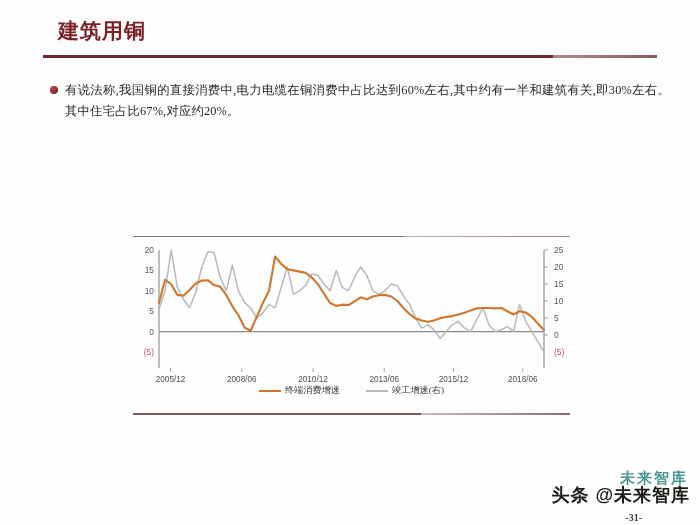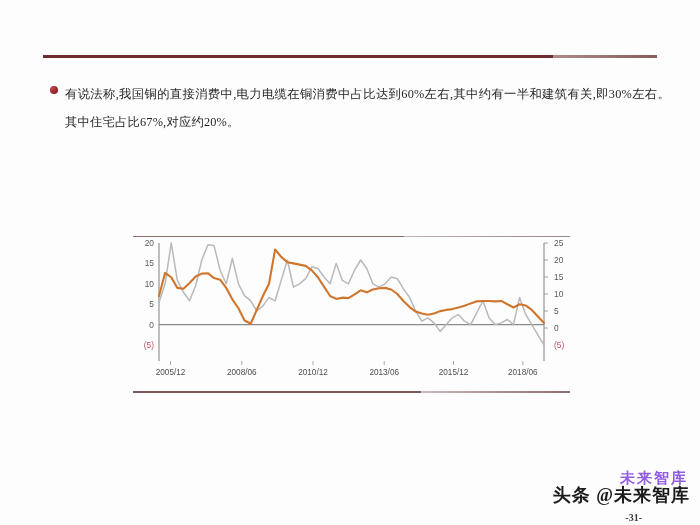--- a/index.html
+++ b/index.html
@@ -26,38 +26,38 @@
 
   
   .bullets{position:absolute;left:50px;top:80px;width:620px;}
   .bullet-row{display:flex;align-items:flex-start;margin-bottom:7px;}
   .bullet-dot{
     width:8px;height:8px;border-radius:50%;
     background:radial-gradient(circle at 33% 30%,#c0474a,#8e1f24 70%);
     margin:6px 7px 0 0;flex:none;
   }
   .bullet-text{
-    font-size:12.3px;line-height:28px;color:#231f20;
+    font-size:12.3px;line-height:21px;color:#231f20;
     font-family:"Liberation Serif","DejaVu Serif",serif;
     text-align:justify;letter-spacing:.2px;
   }
 
   
   .chart-block{position:absolute;left:133px;top:232px;width:437px;height:245px;}
   .chart-title{
     text-align:center;font-size:12.6px;color:#9b3a3d;font-weight:600;
     font-family:"Liberation Serif","DejaVu Serif",serif;
     letter-spacing:1px;padding-top:1px;
   }
   .chart-title-rule{
     margin:4px 0 0 0;height:1.4px;width:100%;
     background:linear-gradient(to right,#8c6b6c 0%,#8c6b6c 62%,#c4b1b1 62%,#9a8484 100%);
   }
 
-  .plot-wrap{position:relative;height:138px;margin-top:0;}
+  .plot-wrap{position:relative;height:138px;margin-top:7px;}
   .plot-svg{display:block;width:100%;height:100%;}
 
   .legend{
     margin-top:2px;display:flex;justify-content:center;gap:26px;
     font-size:9.2px;color:#3b3b3b;align-items:center;
     font-family:"Liberation Serif","DejaVu Serif",serif;
   }
   .legend-item{display:flex;align-items:center;gap:4px;}
   .legend-swatch{width:22px;height:2.4px;display:inline-block;}
 
@@ -69,44 +69,45 @@
     margin-top:5px;font-size:10.2px;color:#2e2a2a;letter-spacing:.4px;
     font-family:"Liberation Serif","DejaVu Serif",serif;
   }
 
   
   .watermark{
     position:absolute;right:8px;bottom:6px;width:150px;height:52px;
   }
   .wm-ghost{
     position:absolute;right:4px;top:2px;
-    font-size:15px;color:#6d28d9;font-weight:700;letter-spacing:2px;
+    font-size:15px;color:#0f766e;font-weight:700;letter-spacing:2px;
     font-family:"DejaVu Sans","Liberation Sans",sans-serif;
     opacity:.75;
   }
   .wm-main{
     position:absolute;right:2px;top:16px;
     font-size:18px;color:#1c1c1c;font-weight:700;letter-spacing:1px;
-    font-family:Liberation Serif, serif;
+    font-family:Liberation Sans, sans-serif;
   }
   .page-number{
     position:absolute;right:58px;bottom:2px;
     font-size:10px;color:#3a3a3a;font-weight:700;
     font-family:"Liberation Serif","DejaVu Serif",serif;
     margin-top:37px;
   }
   .axis-label{font-family:"Liberation Sans","DejaVu Sans",sans-serif;font-size:8.4px;fill:#595959;}
   .axis-label-neg{font-family:"Liberation Sans","DejaVu Sans",sans-serif;font-size:8.4px;fill:#b8565c;}
   .xtick-label{font-family:"Liberation Sans","DejaVu Sans",sans-serif;font-size:8.2px;fill:#4d4d4d;}
 </style>
 </head>
 <body>
 
 <div class="slide">
 
+  <div class="page-title">建筑用铜</div>
   <div class="title-rule"></div>
 
   <div class="bullets">
     <div class="bullet-row">
       <span class="bullet-dot"></span>
       <span class="bullet-text">有说法称,我国铜的直接消费中,电力电缆在铜消费中占比达到60%左右,其中约有一半和建筑有关,即30%左右。其中住宅占比67%,对应约20%。</span>
     </div>
   </div>
 
   <div class="chart-block">
@@ -148,20 +149,30 @@
             <line x1="320.525" y1="124" x2="320.525" y2="128" stroke="#a0a0a0" stroke-width="0.9"></line>
             <text x="320.525" y="138" text-anchor="middle" class="xtick-label">2015/12</text>
             <line x1="389.825" y1="124" x2="389.825" y2="128" stroke="#a0a0a0" stroke-width="0.9"></line>
             <text x="389.825" y="138" text-anchor="middle" class="xtick-label">2018/06</text>
             <polyline points="26.00,65.50 32.11,46.80 38.22,6.00 44.33,43.40 50.44,55.30 56.56,63.80 62.67,48.50 68.78,23.00 74.89,7.70 81.00,8.38 87.11,33.20 93.22,46.80 99.33,21.30 105.44,46.80 111.56,58.70 117.67,63.80 123.78,74.00 129.89,68.90 136.00,60.40 142.11,63.80 148.22,43.40 154.33,23.00 160.44,50.20 166.56,46.80 172.67,41.70 178.78,29.80 184.89,31.50 191.00,40.00 197.11,46.80 203.22,26.40 209.33,43.40 215.44,46.80 221.56,33.20 227.67,23.00 233.78,31.50 239.89,46.80 246.00,50.20 252.11,46.80 258.22,40.00 264.33,41.70 270.44,51.90 276.56,60.40 282.67,74.00 288.78,84.20 294.89,80.80 301.00,85.90 307.11,94.40 313.22,87.60 319.33,80.80 325.44,77.40 331.56,84.20 337.67,87.60 343.78,75.70 349.89,63.80 356.00,80.80 362.11,87.60 368.22,85.90 374.33,82.50 380.44,87.60 386.56,60.40 392.67,77.40 398.78,87.60 404.89,97.80 411.00,108.00" fill="none" stroke="#b9b9b9" stroke-width="1.5" stroke-linejoin="round" stroke-linecap="round"></polyline>
             <polyline points="26.00,59.04 32.11,35.78 38.22,40.27 44.33,50.88 50.44,51.70 56.56,45.98 62.67,39.46 68.78,36.60 74.89,36.19 81.00,41.09 87.11,42.72 93.22,50.88 99.33,62.30 105.44,71.28 111.56,83.52 117.67,86.78 123.78,72.91 129.89,59.04 136.00,46.80 142.11,12.53 148.22,19.87 154.33,25.18 160.44,26.40 166.56,27.62 172.67,28.85 178.78,33.34 184.89,40.27 191.00,49.66 197.11,59.04 203.22,61.90 209.33,60.67 215.44,61.08 221.56,57.41 227.67,53.33 233.78,55.37 239.89,52.51 246.00,51.29 252.11,50.88 258.22,52.51 264.33,57.00 270.44,63.94 276.56,70.06 282.67,74.54 288.78,76.58 294.89,77.81 301.00,76.58 307.11,74.14 313.22,72.91 319.33,72.10 325.44,70.46 331.56,68.83 337.67,66.38 343.78,64.34 349.89,63.94 356.00,63.94 362.11,64.34 368.22,63.94 374.33,67.20 380.44,70.46 386.56,67.20 392.67,68.42 398.78,72.91 404.89,79.44 411.00,85.97" fill="none" stroke="#d0762c" stroke-width="2.1" stroke-linejoin="round" stroke-linecap="round"></polyline>
           </g>
       </svg>
     </div>
 
+    <div class="legend">
+      <span class="legend-item">
+        <i class="legend-swatch" id="sw-left" style="background: rgb(208, 118, 44);"></i>
+        <span>终端消费增速</span>
+      </span>
+      <span class="legend-item">
+        <i class="legend-swatch" id="sw-right" style="background: rgb(185, 185, 185);"></i>
+        <span>竣工增速(右)</span>
+      </span>
+    </div>
 
     <div class="source-rule"></div>
   </div>
 
   <div class="watermark">
     <div class="wm-ghost">未来智库</div>
     <div class="wm-main">头条 @未来智库</div>
   </div>
   <div class="page-number">-31-</div>
 

